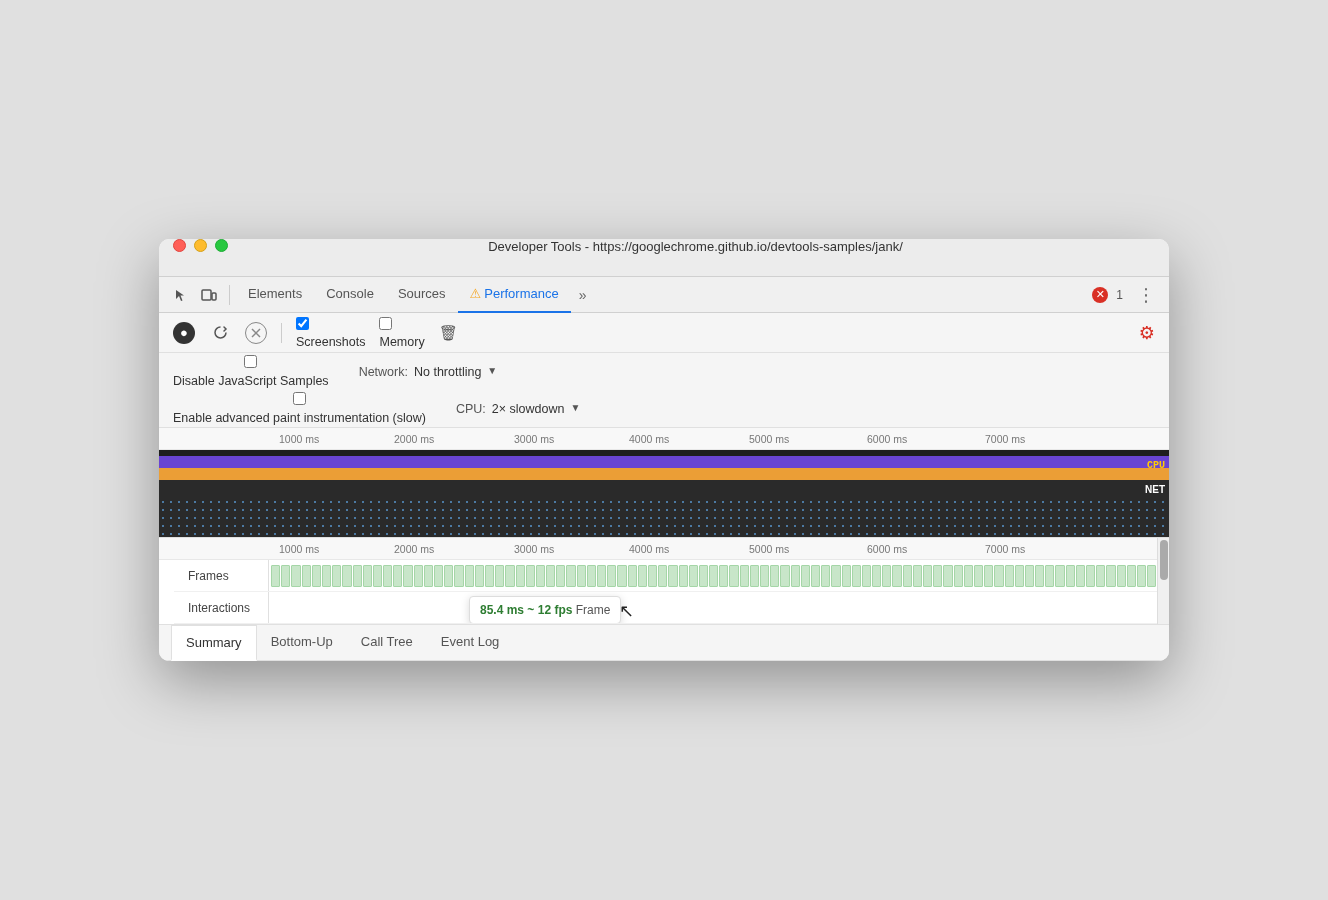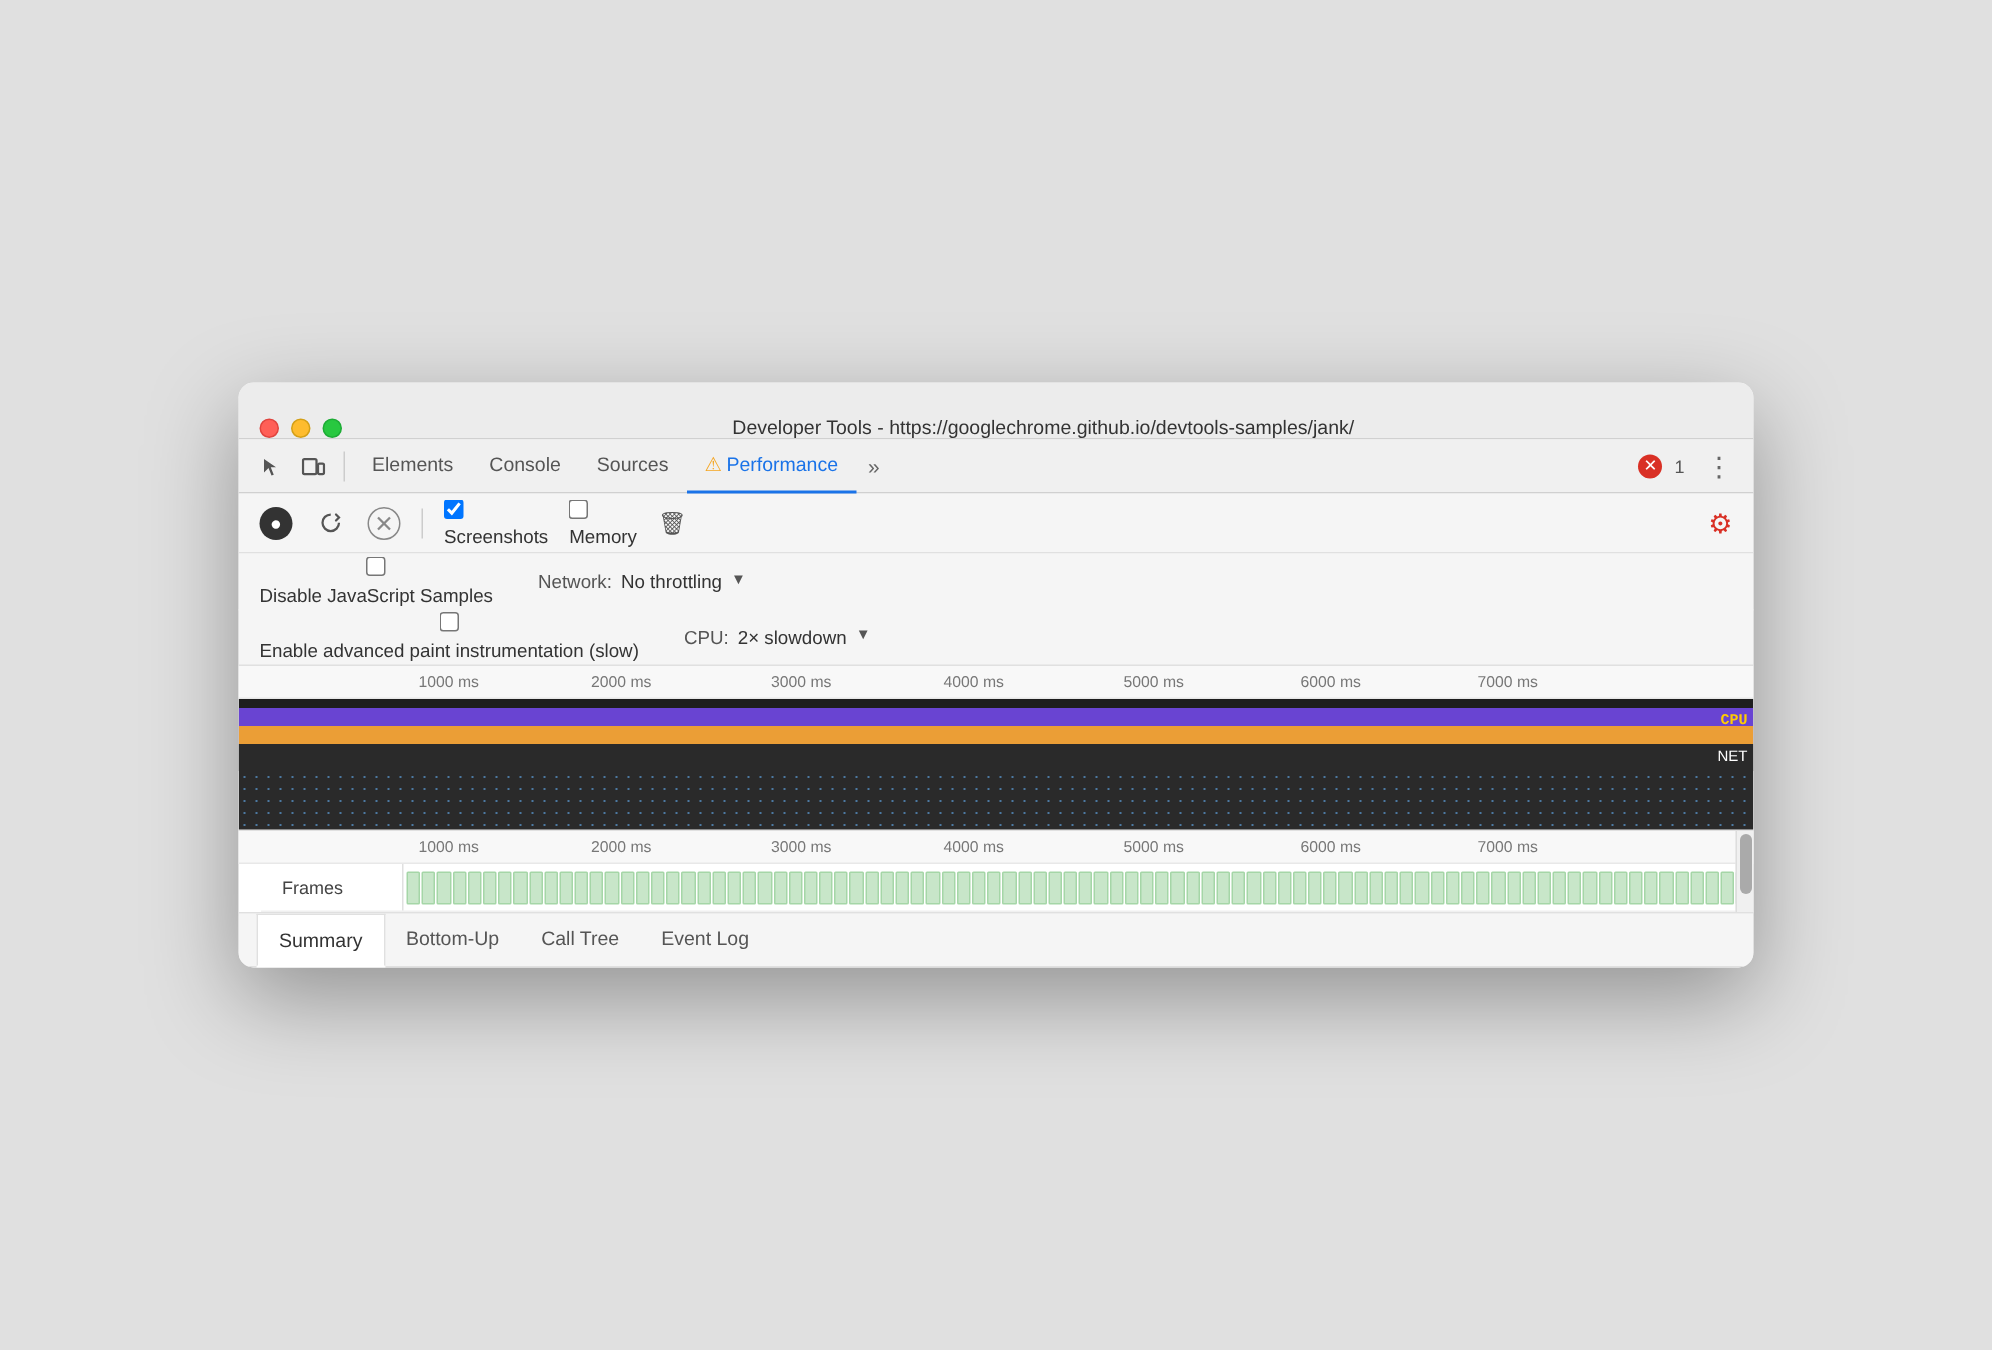--- a/index.html
+++ b/index.html
@@ -20,21 +20,21 @@
       overflow: hidden;
     }
 
     
     .title-bar {
       background: #ececec;
       border-bottom: 1px solid #d0d0d0;
       padding: 0 14px;
       height: 38px;
       display: flex;
-      align-items: flex-end;
+      align-items: flex-start;
       gap: 8px;
       border-radius: 10px 10px 0 0;
     }
     .traffic-light {
       width: 13px; height: 13px;
       border-radius: 50%;
       display: inline-block;
       cursor: pointer;
     }
     .tl-red { background: #ff5f57; border: 1px solid #e0443e; }
@@ -257,21 +257,21 @@
       background: #1e1e1e;
       position: relative;
     }
     .net-label {
       position: absolute;
       right: 4px;
       top: 50%;
       transform: translateY(-50%);
       font-size: 10px;
       color: #fff;
-      font-weight: 400;
+      font-weight: 700;
     }
 
     
     .timeline-main {
       background: #fff;
       border-bottom: 1px solid #e0e0e0;
       position: relative;
     }
     .time-ruler-main {
       height: 22px;
@@ -667,20 +667,34 @@
           <div class="frame-block"></div>
           <div class="frame-block"></div>
           <div class="frame-block"></div>
           <div class="frame-block"></div>
           <div class="frame-block"></div>
           <div class="frame-block"></div>
         </div>
       </div>
     </div>
 
+    <div class="track-row" style="position:relative;">
+      <div class="track-label">
+        <span>Interactions</span>
+      </div>
+      <div class="track-content interactions-track">
+
+        <div class="cursor-arrow">↖</div>
+
+        <div class="tooltip">
+          <span class="tooltip-fps">85.4 ms ~ 12 fps</span>
+          <span class="tooltip-frame">Frame</span>
+        </div>
+      </div>
+    </div>
 
     <div class="scrollbar-right">
       <div class="scrollbar-thumb"></div>
     </div>
   </div>
 
   <div class="bottom-tabs">
     <div class="bottom-tab active">
       <span>Summary</span>
     </div>

